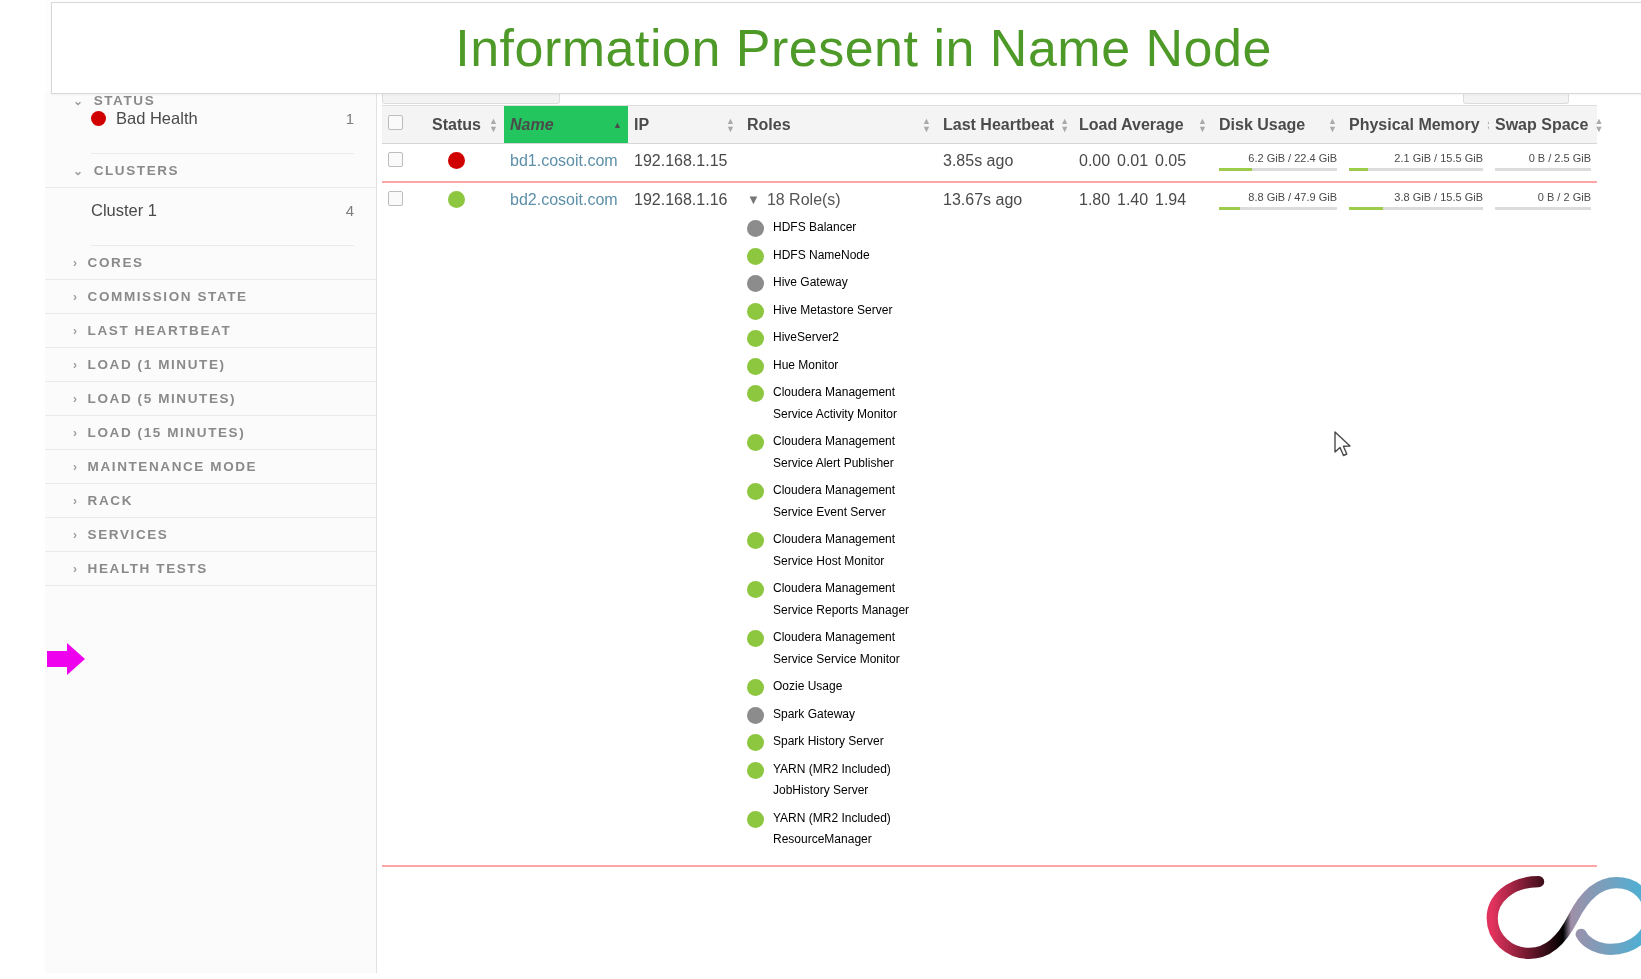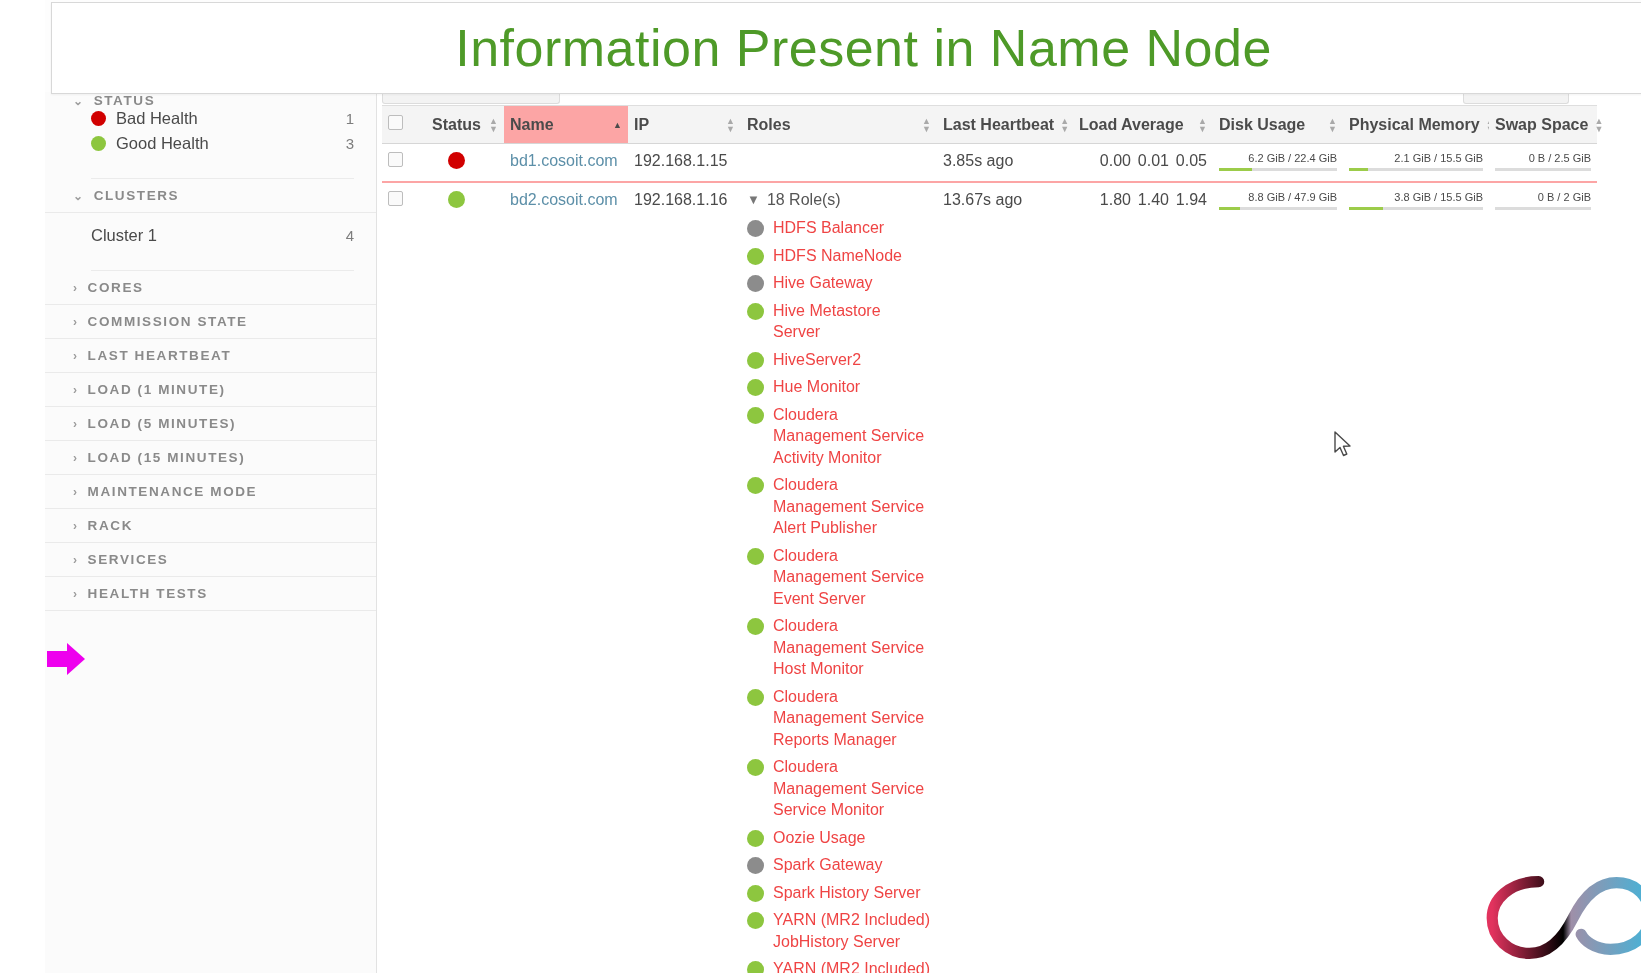--- a/index.html
+++ b/index.html
@@ -165,21 +165,21 @@
     border-bottom: 1px solid #d6d6d6;
     font-size: 16px;
     font-weight: bold;
     color: #4b4b4b;
     padding: 9px 6px;
     text-align: left;
     vertical-align: middle;
     white-space: nowrap;
     position: relative;
   }
-  table.hosts thead th.sorted { background: #fca5a5; }
+  table.hosts thead th.sorted { background: #22c55e; font-style: italic; }
   table.hosts thead th .th-inner {
     display: flex;
     align-items: center;
     justify-content: space-between;
     gap: 6px;
   }
   .sort-arrows {
     font-size: 9px;
     line-height: 8px;
     color: #a9a9a9;
@@ -216,21 +216,21 @@
   .status-dot.good { background: #8dc63f; }
   .status-dot.gray { background: #8c8c8c; }
 
   .hostlink {
     color: #5c8fa8;
     text-decoration: none;
     cursor: pointer;
   }
 
   .num { text-align: left; white-space: nowrap; }
-  .loadavg { white-space: nowrap; text-align: right; }
+  .loadavg { white-space: nowrap; }
   .loadavg span { display: inline-block; min-width: 38px; }
 
   
   .meter-cell { text-align: right; padding-right: 10px; }
   .meter-text { font-size: 11px; color: #4a4a4a; white-space: nowrap; }
   .meter-track {
     margin-top: 4px;
     height: 3px;
     background: #dcdcdc;
     width: 100%;
@@ -255,22 +255,22 @@
   .roles-list { margin-top: 8px; }
   .role-item {
     display: flex;
     align-items: flex-start;
     gap: 9px;
     margin-bottom: 6px;
     line-height: 21.5px;
   }
   .role-item .status-dot { margin-top: 3px; flex: 0 0 auto; }
   .role-item .role-name {
-    color: #ef4444;
-    font-size: 16px;
+    color: #000000;
+    font-size: 12px;
     max-width: 160px;
     cursor: pointer;
   }
 
   
   .vscroll {
     position: absolute;
     right: 0;
     top: 0;
     width: 17px;
@@ -346,25 +346,20 @@
       </div>
 
       <div style="height:14px"></div>
 
       <div class="facet-row">
         <span class="dot" style="background:#d10000"></span>
         <span class="fr-label">Bad Health</span>
         <span class="fr-count">1</span>
       </div>
 
-      <div class="facet-row">
-        <span class="dot" style="background:#8dc63f"></span>
-        <span class="fr-label">Good Health</span>
-        <span class="fr-count">3</span>
-      </div>
 
       <div class="facet-spacer"></div>
       <div class="facet-divider"></div>
 
       <div class="facet-group-title">
         <span class="chev">⌄</span>
         <span>CLUSTERS</span>
       </div>
 
       <div style="height:10px"></div>

